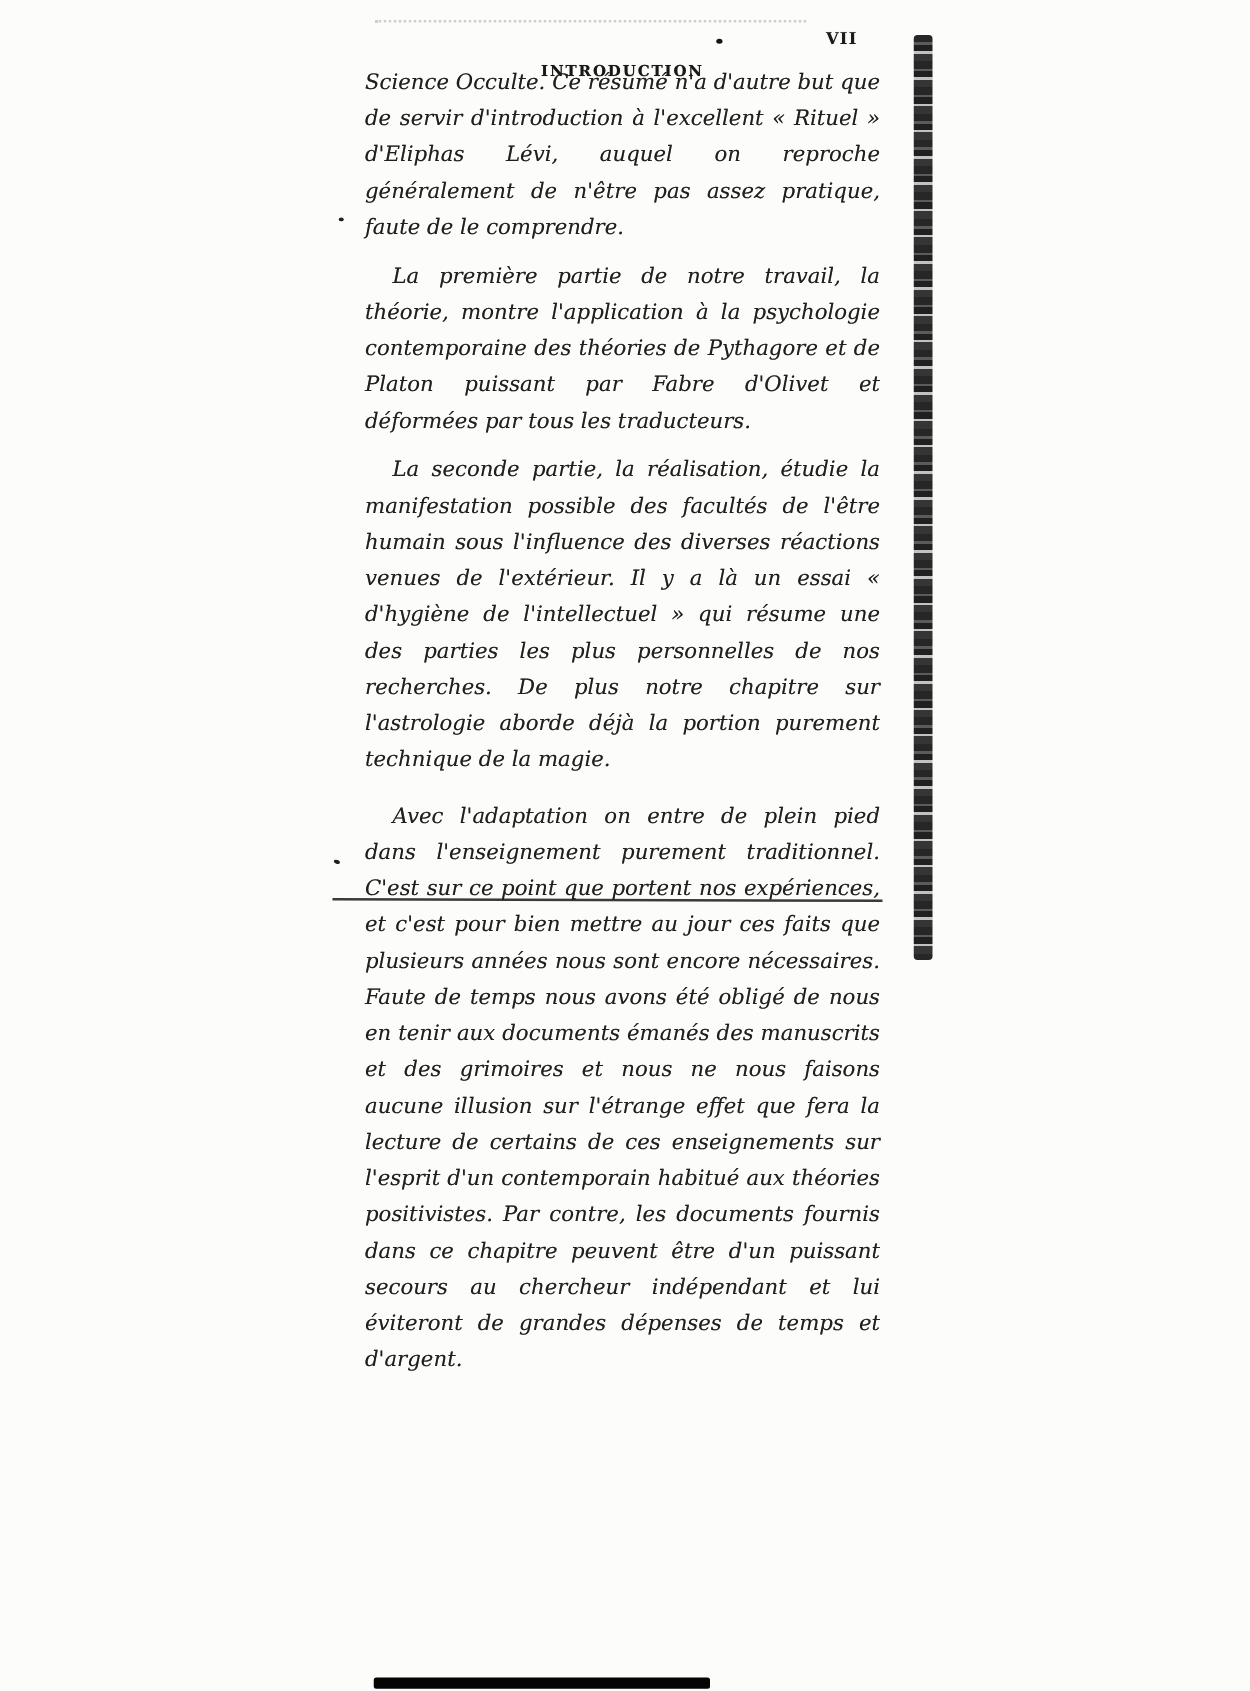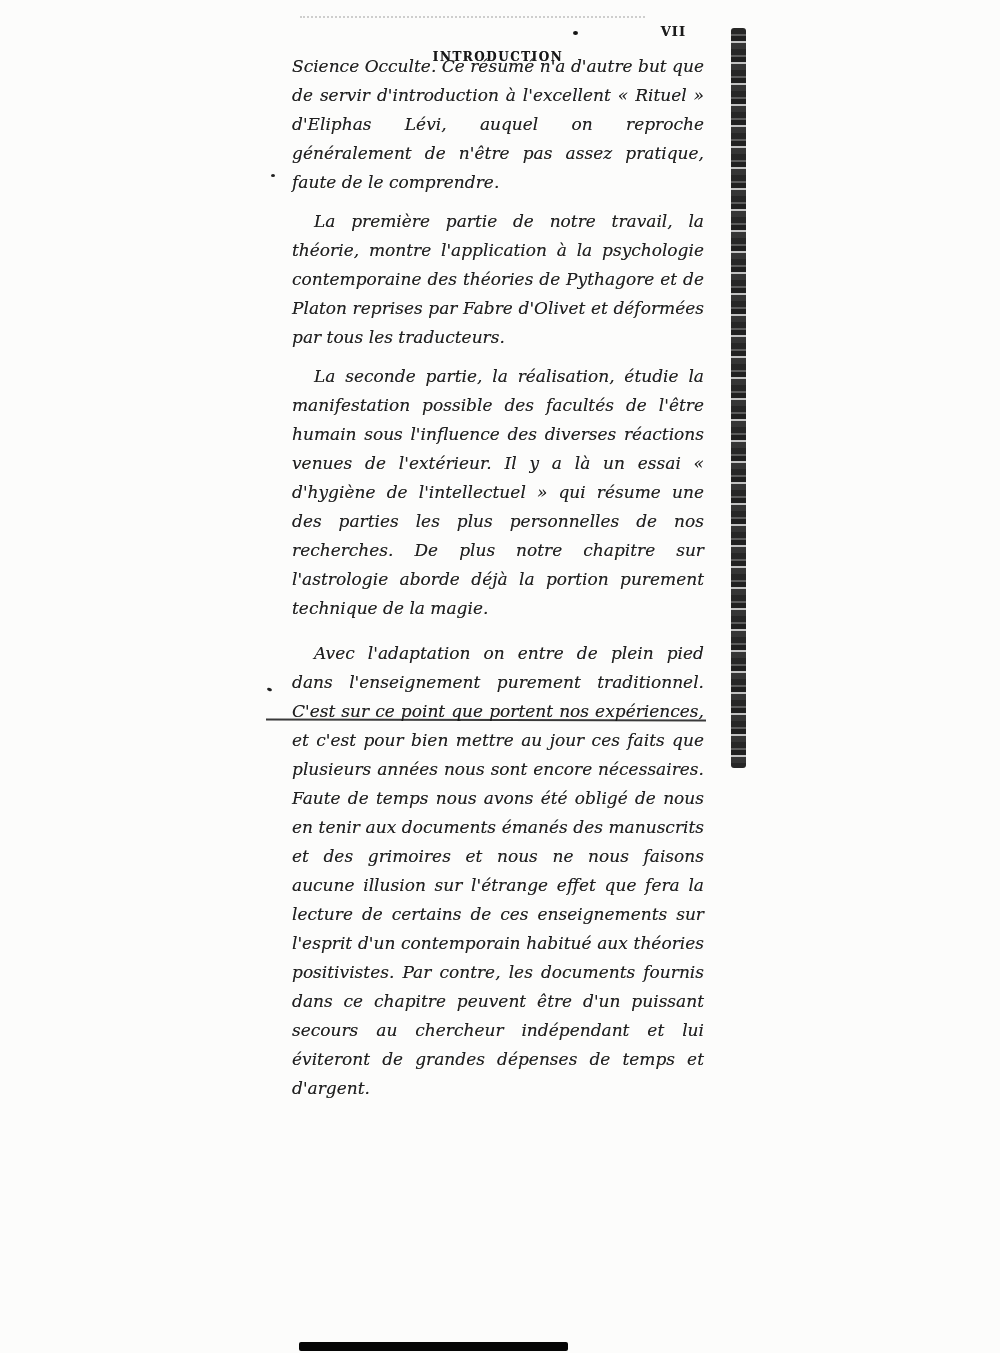--- a/index.html
+++ b/index.html
@@ -139,21 +139,21 @@
   <div class="top-noise"></div>
 
   <div class="running-head">
     <span class="head-title">INTRODUCTION</span>
     <span class="head-dot"></span>
     <span class="head-page">VII</span>
   </div>
 
   <div class="textblock">
     <p class="para no-indent">Science Occulte. Ce résumé n'a d'autre but que de servir d'introduction à l'excellent « Rituel » d'Eliphas Lévi, auquel on reproche généralement de n'être pas assez pratique, faute de le comprendre.</p>
-    <p class="para">La première partie de notre travail, la théorie, montre l'application à la psychologie contemporaine des théories de Pythagore et de Platon reprises par Fabre d'Olivet et déformées par tous les traducteurs.</p>
+    <p class="para">La première partie de notre travail, la théorie, montre l'application à la psychologie contemporaine des théories de Pythagore et de Platon puissant par Fabre d'Olivet et déformées par tous les traducteurs.</p>
     <p class="para">La seconde partie, la réalisation, étudie la manifestation possible des facultés de l'être humain sous l'influence des diverses réactions venues de l'extérieur. Il y a là un essai « d'hygiène de l'intellectuel » qui résume une des parties les plus personnelles de nos recherches. De plus notre chapitre sur l'astrologie aborde déjà la portion purement technique de la magie.</p>
     <p class="para extra-space">Avec l'adaptation on entre de plein pied dans l'enseignement purement traditionnel. C'est sur ce point que portent nos expériences, et c'est pour bien mettre au jour ces faits que plusieurs années nous sont encore nécessaires. Faute de temps nous avons été obligé de nous en tenir aux documents émanés des manuscrits et des grimoires et nous ne nous faisons aucune illusion sur l'étrange effet que fera la lecture de certains de ces enseignements sur l'esprit d'un contemporain habitué aux théories positivistes. Par contre, les documents fournis dans ce chapitre peuvent être d'un puissant secours au chercheur indépendant et lui éviteront de grandes dépenses de temps et d'argent.</p>
   </div>
 
   <div class="gutter-strip"></div>
   <div class="strike-line"></div>
   <div class="bottom-bar"></div>
   <div class="ink-speck speck-1"></div>
   <div class="ink-speck speck-2"></div>
 

